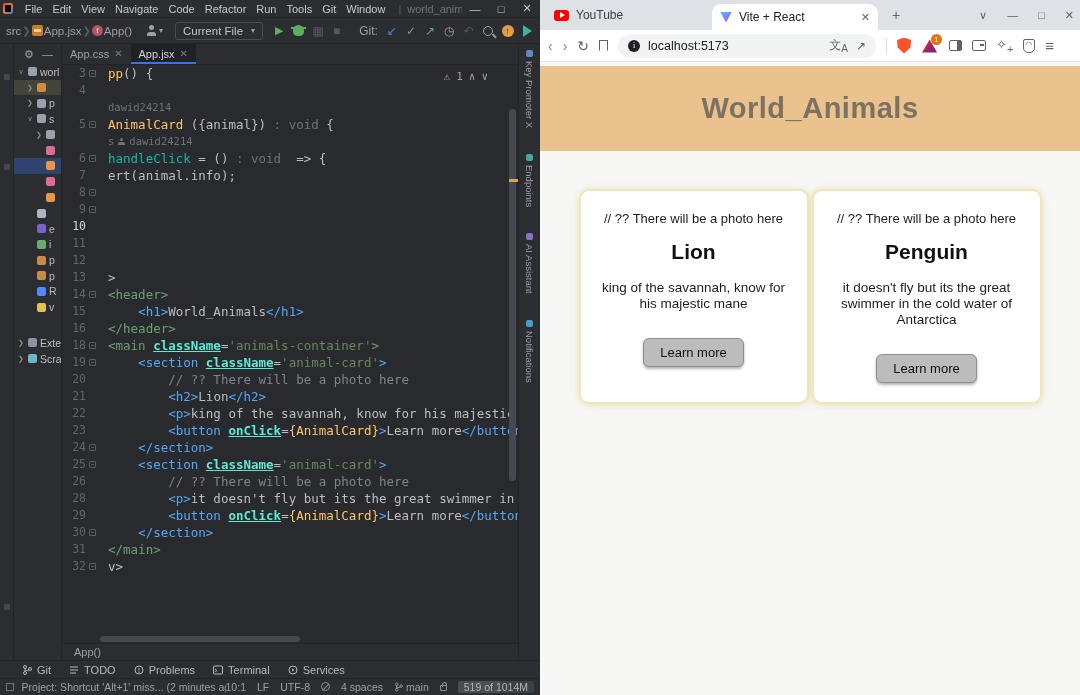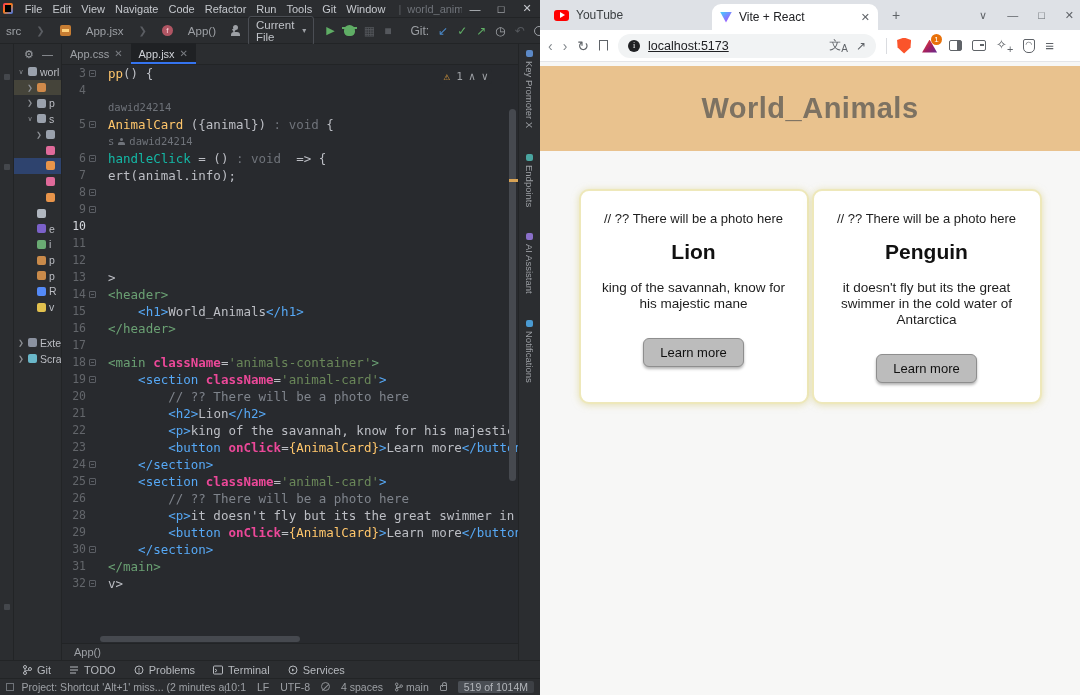--- a/index.html
+++ b/index.html
@@ -14,21 +14,21 @@
   .ij-logo { width:11px; height:11px; margin:0 7px 0 3px; border-radius:2px;
              background:linear-gradient(135deg,#fe315d 0%,#f97a12 45%,#3177ff 100%); position:relative; }
   .ij-logo::after{ content:""; position:absolute; inset:2px; background:#000; }
   .menu-item { padding:0 5px; cursor:default; }
   .win-title { color:#6f7379; margin-left:6px; white-space:nowrap; overflow:hidden; max-width:92px; }
   .tb-sep { color:#5a5d62; margin-left:8px; }
   .win-controls { margin-left:auto; display:flex; align-items:center; }
   .win-btn { width:26px; text-align:center; color:#c6c9ce; font-size:11px; }
 
   .toolbar { height:26px; display:flex; align-items:center; font-size:11.5px; color:#9da0a5; border-bottom:1px solid #222426; padding:0 6px; }
-  .crumb { display:flex; align-items:center; gap:15px; }
+  .crumb { display:flex; align-items:center; gap:1px; }
   .crumb .sep { color:#5a5d62; font-size:10px; }
   .file-ico { width:11px; height:11px; border-radius:2px; background:#c77d33; display:inline-block; position:relative; }
   .file-ico::after{ content:""; position:absolute; left:2px; right:2px; top:4px; height:3px; background:#ffd27d; }
   .fn-ico { width:11px; height:11px; border-radius:50%; background:#b05563; color:#ffd8de; font-size:8px; line-height:11px; text-align:center; display:inline-block; }
   .user-ico { width:11px; height:11px; display:inline-block; position:relative; margin-left:14px; }
   .user-ico::before{ content:""; position:absolute; left:3px; top:0; width:5px; height:5px; border-radius:50%; background:#9da0a5; }
   .user-ico::after{ content:""; position:absolute; left:1px; bottom:0; width:9px; height:4px; border-radius:3px 3px 0 0; background:#9da0a5; }
   .mini-chev { font-size:8px; color:#9da0a5; margin-left:2px; }
   .runcfg { border:1px solid #4b4e54; border-radius:3px; padding:2px 7px; margin-left:12px; color:#c0c3c8; display:flex; align-items:center; gap:6px; }
   .tb-icons { display:flex; align-items:center; gap:9px; margin-left:12px; font-size:12px; }
@@ -71,21 +71,21 @@
   .gutter .ln.cursor { color:#d6d9de; }
   .fold-box { width:7px; height:7px; border:1px solid #5a5d63; border-radius:1px; position:relative; flex:none; }
   .fold-box::after { content:""; position:absolute; left:1px; right:1px; top:2px; height:1px; background:#5a5d63; }
   .fold-spacer { width:7px; flex:none; }
   .code-text { padding-left:8px; overflow:hidden; }
   .tok-pl { color:#bcbec4; }
   .tok-dim { color:#14b8a6; }
   .tok-fn { color:#ffc66b; }
   .tok-tagA { color:#56a8f5; }
   .tok-tagB { color:#6aa073; }
-  .tok-attr { color:#ec4899; font-weight:bold; }
+  .tok-attr { color:#5eead4; font-weight:bold;text-decoration:underline; }
   .tok-str { color:#6a8759; }
   .tok-cm { color:#7f848c; }
   .tok-hint { color:#6f737a; }
   .tok-brace { color:#ffc66b; }
   .inlay-row { height:17px; line-height:17px; padding-left:46px; color:#6f737a; font-size:10.5px; display:flex; align-items:center; gap:4px; }
   .author-ico { width:7px; height:7px; display:inline-block; position:relative; }
   .author-ico::before { content:""; position:absolute; left:2px; top:0; width:3px; height:3px; border-radius:50%; background:#6f737a; }
   .author-ico::after { content:""; position:absolute; left:0; bottom:0; width:7px; height:3px; border-radius:2px 2px 0 0; background:#6f737a; }
   .inspect-widget { position:absolute; top:4px; right:26px; display:flex; align-items:center; gap:6px; font-size:11px; color:#9da0a5; background:#282a2e; padding:1px 4px; border-radius:3px; }
   .warn-tri { color:#e8a33d; font-size:11px; }
@@ -128,21 +128,21 @@
   .vite-ico { width:12px; height:11px; background:linear-gradient(140deg,#41d1ff,#bd34fe); clip-path:polygon(0 0,100% 0,50% 100%); position:relative; }
   .btab-x { margin-left:auto; color:#5f6368; font-size:11px; }
   .bt-plus { position:absolute; left:352px; top:7px; color:#5f6368; font-size:14px; }
   .bwin { position:absolute; right:6px; top:0; height:30px; display:flex; align-items:center; gap:20px; color:#5f6368; font-size:11px; }
   .bnav { height:32px; background:#fff; display:flex; align-items:center; padding:0 8px; gap:10px; border-bottom:1px solid #e4e5e8; }
   .nav-ico { color:#80868b; font-size:14px; }
   .bookmark-ico { width:9px; height:12px; border:1.5px solid #5f6368; border-bottom:none; position:relative; }
   .bookmark-ico::after { content:""; position:absolute; left:-1.5px; bottom:-5px; border-left:6px solid transparent; border-right:6px solid transparent; border-bottom:5px solid #fff; box-shadow:0 -1.5px 0 0 #fff; }
   .urlpill { flex:1; max-width:258px; height:24px; background:#f1f3f4; border-radius:13px; display:flex; align-items:center; gap:8px; padding:0 10px; }
   .info-ico { width:12px; height:12px; border-radius:50%; background:#202124; color:#fff; font-size:8px; line-height:12px; text-align:center; font-family:"Liberation Serif",serif; }
-  .url-text { font-size:12.5px; color:#202124; flex:1;text-decoration:underline; }
+  .url-text { font-size:12.5px; color:#202124; flex:1; }
   .pill-ico { color:#5f6368; font-size:12px; }
   .vdiv { width:1px; height:16px; background:#dadce0; }
   .brave-shield { width:14px; height:16px; background:#fb542b; clip-path:polygon(50% 0,100% 15%,96% 62%,50% 100%,4% 62%,0 15%); }
   .bat-wrap { position:relative; width:18px; height:16px; }
   .bat-tri { position:absolute; left:1px; bottom:1px; width:15px; height:13px; background:linear-gradient(135deg,#ff4724,#9e1f63 55%,#662d91); clip-path:polygon(50% 0,100% 100%,0 100%); }
   .badge { position:absolute; right:-3px; top:-4px; min-width:11px; height:11px; border-radius:6px; background:#e8710a; color:#fff; font-size:8px; line-height:11px; text-align:center; padding:0 2px; }
   .sidebar-ico { width:13px; height:11px; border:1.5px solid #5f6368; border-radius:2px; position:relative; }
   .sidebar-ico::after { content:""; position:absolute; right:0; top:0; bottom:0; width:4px; background:#5f6368; }
   .wallet-ico { width:14px; height:11px; border:1.5px solid #5f6368; border-radius:2px; position:relative; }
   .wallet-ico::after { content:""; position:absolute; right:1px; top:3px; width:4px; height:2px; background:#5f6368; }
@@ -357,21 +357,20 @@
               <div class="code-row"><span class="gutter"><span class="ln">7</span><span class="fold-spacer"></span></span><span class="code-text"><span class="tok-pl">ert(animal.info);</span></span></div>
               <div class="code-row"><span class="gutter"><span class="ln">8</span><span class="fold-box"></span></span><span class="code-text"></span></div>
               <div class="code-row"><span class="gutter"><span class="ln">9</span><span class="fold-box"></span></span><span class="code-text"></span></div>
               <div class="code-row"><span class="gutter"><span class="ln cursor">10</span><span class="fold-spacer"></span></span><span class="code-text"></span></div>
               <div class="code-row"><span class="gutter"><span class="ln">11</span><span class="fold-spacer"></span></span><span class="code-text"></span></div>
               <div class="code-row"><span class="gutter"><span class="ln">12</span><span class="fold-spacer"></span></span><span class="code-text"></span></div>
               <div class="code-row"><span class="gutter"><span class="ln">13</span><span class="fold-spacer"></span></span><span class="code-text"><span class="tok-pl">&gt;</span></span></div>
               <div class="code-row"><span class="gutter"><span class="ln">14</span><span class="fold-box"></span></span><span class="code-text"><span class="tok-tagB">&lt;header&gt;</span></span></div>
               <div class="code-row"><span class="gutter"><span class="ln">15</span><span class="fold-spacer"></span></span><span class="code-text"><span class="tok-pl">    </span><span class="tok-tagA">&lt;h1&gt;</span><span class="tok-pl">World_Animals</span><span class="tok-tagA">&lt;/h1&gt;</span></span></div>
               <div class="code-row"><span class="gutter"><span class="ln">16</span><span class="fold-spacer"></span></span><span class="code-text"><span class="tok-tagB">&lt;/header&gt;</span></span></div>
-              <div class="code-row"><span class="gutter"><span class="ln">17</span><span class="fold-spacer"></span></span><span class="code-text"></span></div>
               <div class="code-row"><span class="gutter"><span class="ln">18</span><span class="fold-box"></span></span><span class="code-text"><span class="tok-tagB">&lt;main </span><span class="tok-attr">className</span><span class="tok-pl">=</span><span class="tok-str">'animals-container'</span><span class="tok-tagB">&gt;</span></span></div>
               <div class="code-row"><span class="gutter"><span class="ln">19</span><span class="fold-box"></span></span><span class="code-text"><span class="tok-pl">    </span><span class="tok-tagA">&lt;section </span><span class="tok-attr">className</span><span class="tok-pl">=</span><span class="tok-str">'animal-card'</span><span class="tok-tagA">&gt;</span></span></div>
               <div class="code-row"><span class="gutter"><span class="ln">20</span><span class="fold-spacer"></span></span><span class="code-text"><span class="tok-pl">        </span><span class="tok-cm">// ?? There will be a photo here</span></span></div>
               <div class="code-row"><span class="gutter"><span class="ln">21</span><span class="fold-spacer"></span></span><span class="code-text"><span class="tok-pl">        </span><span class="tok-tagA">&lt;h2&gt;</span><span class="tok-pl">Lion</span><span class="tok-tagA">&lt;/h2&gt;</span></span></div>
               <div class="code-row"><span class="gutter"><span class="ln">22</span><span class="fold-spacer"></span></span><span class="code-text"><span class="tok-pl">        </span><span class="tok-tagA">&lt;p&gt;</span><span class="tok-pl">king of the savannah, know for his majestic mane</span></span></div>
               <div class="code-row"><span class="gutter"><span class="ln">23</span><span class="fold-spacer"></span></span><span class="code-text"><span class="tok-pl">        </span><span class="tok-tagA">&lt;button </span><span class="tok-attr">onClick</span><span class="tok-pl">=</span><span class="tok-brace">{AnimalCard}</span><span class="tok-tagA">&gt;</span><span class="tok-pl">Learn more</span><span class="tok-tagA">&lt;/button&gt;</span></span></div>
               <div class="code-row"><span class="gutter"><span class="ln">24</span><span class="fold-box"></span></span><span class="code-text"><span class="tok-pl">    </span><span class="tok-tagA">&lt;/section&gt;</span></span></div>
               <div class="code-row"><span class="gutter"><span class="ln">25</span><span class="fold-box"></span></span><span class="code-text"><span class="tok-pl">    </span><span class="tok-tagA">&lt;section </span><span class="tok-attr">className</span><span class="tok-pl">=</span><span class="tok-str">'animal-card'</span><span class="tok-tagA">&gt;</span></span></div>
               <div class="code-row"><span class="gutter"><span class="ln">26</span><span class="fold-spacer"></span></span><span class="code-text"><span class="tok-pl">        </span><span class="tok-cm">// ?? There will be a photo here</span></span></div>
               <div class="code-row"><span class="gutter"><span class="ln">28</span><span class="fold-spacer"></span></span><span class="code-text"><span class="tok-pl">        </span><span class="tok-tagA">&lt;p&gt;</span><span class="tok-pl">it doesn't fly but its the great swimmer in the cold</span></span></div>

